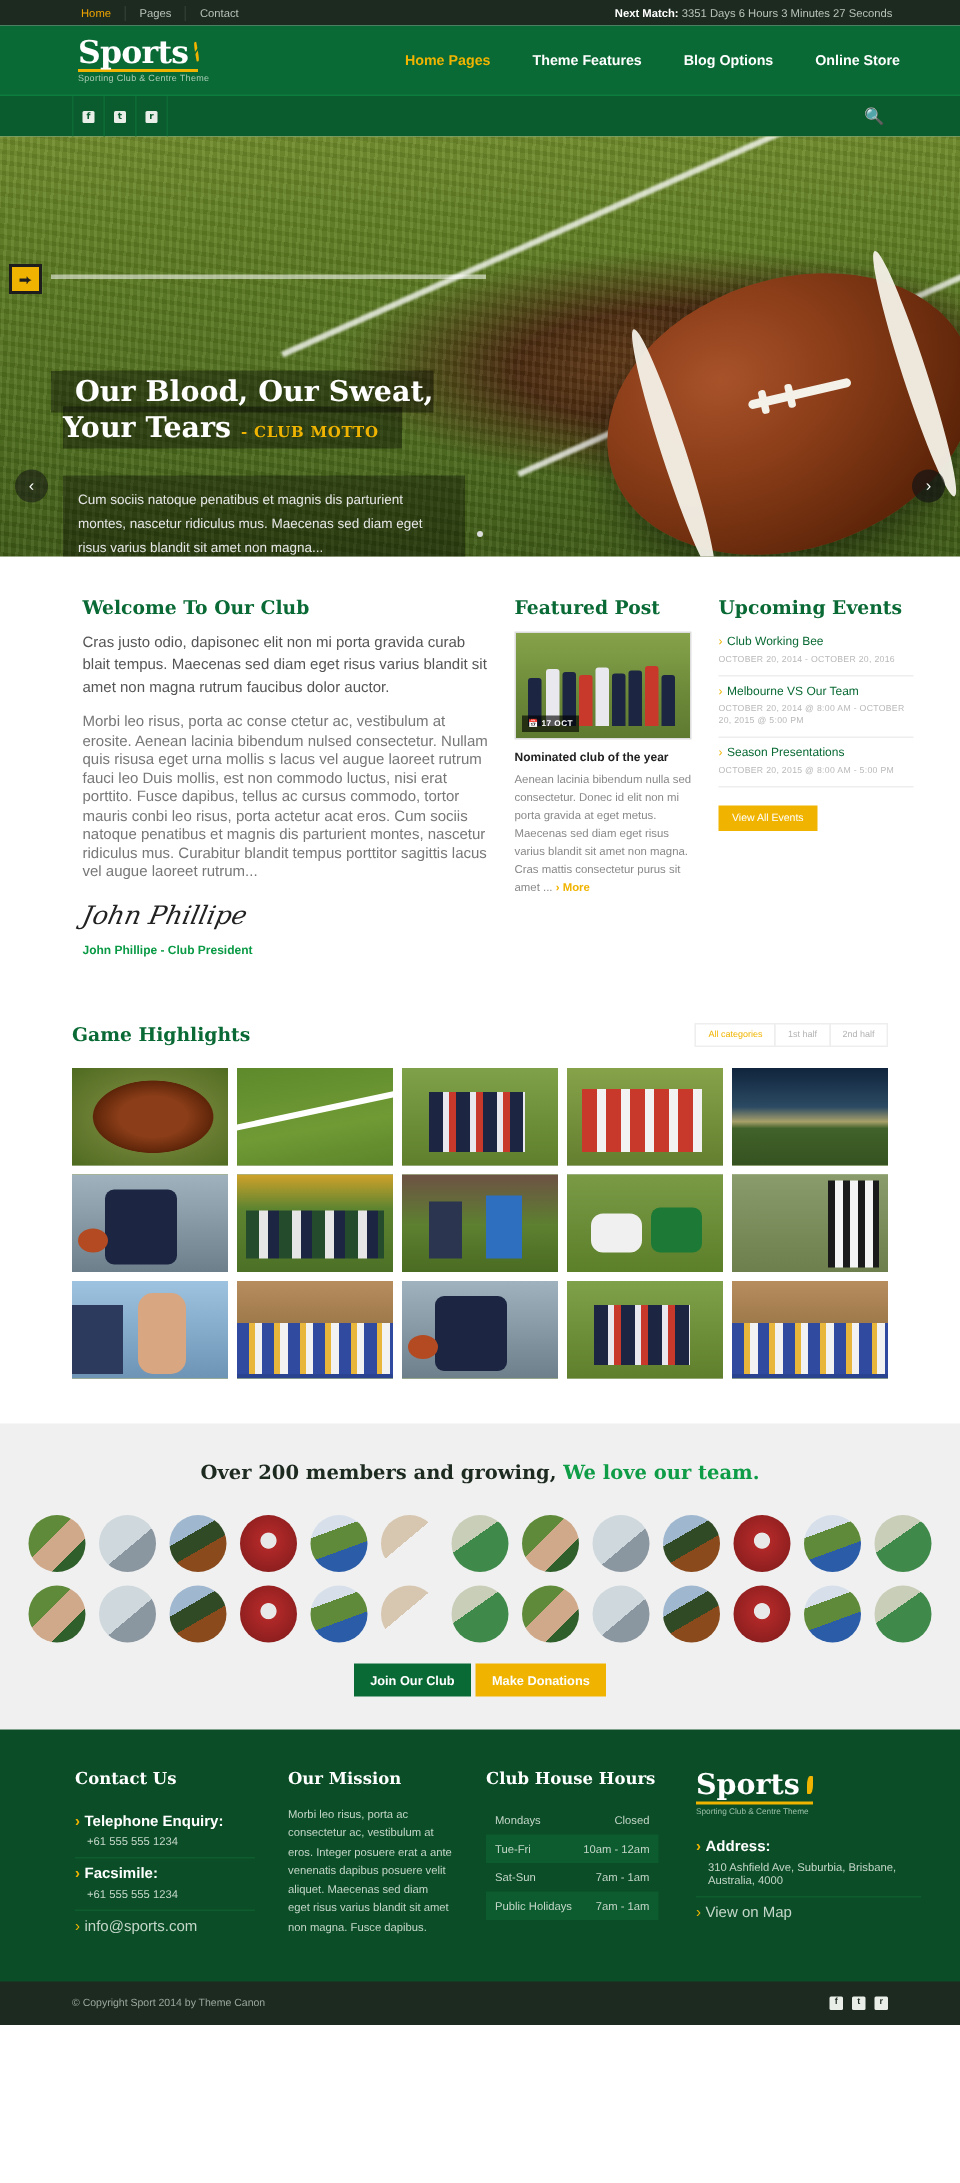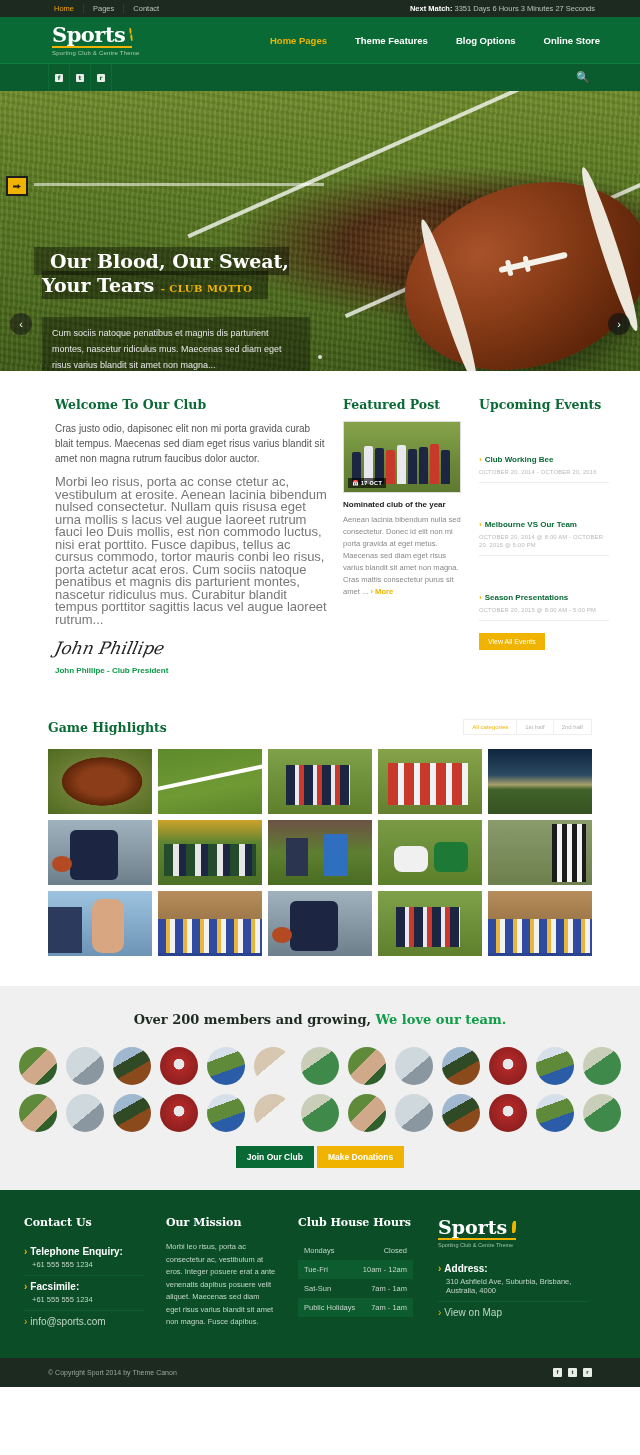--- a/index.html
+++ b/index.html
@@ -165,41 +165,41 @@
   
   .section-main { padding: 26px 0 22px; display:flex; }
   .col-welcome { width: 272px; margin-left: 55px; }
   .col-featured { width: 118px; margin-left: 16px; }
   .col-events  { width: 130px; margin-left: 18px; }
 
   h3.sect {
     font-family:"DejaVu Serif", serif; font-size: 12.5px; color:#0a6a35; font-weight:bold; margin-bottom: 9px;
   }
   .lead { font-size: 10px; line-height: 15px; color:#555; }
-  .body-copy { font-size: 13px; line-height: 12.5px; color:#777; margin-top: 10px; }
+  .body-copy { font-size: 10px; line-height: 12.5px; color:#777; margin-top: 10px; }
   .sign { font-family:"DejaVu Serif", serif; font-style: italic; font-size: 17px; color:#222; margin-top: 12px; transform: skewX(-12deg); display:inline-block;}
   .signname { color:#0a9a45; font-size: 8px; font-weight: bold; margin-top: 8px; }
 
   .fp-thumb {
     width: 118px; height: 72px; position: relative; overflow:hidden;
     background: linear-gradient(180deg,#86a34a 0%, #6d8a3a 55%, #5d7a30 100%);
     border: 1px solid #ddd;
   }
   .fp-thumb .p { position:absolute; bottom: 8px; width: 9px; border-radius: 2px 2px 0 0; }
   .fp-date {
     position:absolute; left:4px; bottom:4px; background: rgba(0,0,0,.62); color:#fff;
     font-size: 5.5px; font-weight:bold; padding: 2px 4px; letter-spacing:.3px;
   }
   .fp-title { font-size: 8px; font-weight: bold; color:#222; margin-top: 7px; }
   .fp-text { font-size: 7.6px; line-height: 12px; color:#888; margin-top: 5px; }
   .more { color:#f0b400; font-weight:bold; }
 
   .ev { border-bottom: 1px solid #eee; padding: 5px 0 6px; }
   .ev:first-of-type { padding-top: 2px; }
-  .ev-title { font-size: 8px; font-weight:bold; color:#0a6a35;margin-top:32px; }
+  .ev-title { font-size: 8px; font-weight:normal; color:#0a6a35; }
   .ev-title .chev { color:#f0b400; margin-right: 3px; }
   .ev-date { font-size: 5.8px; color:#b9b9b9; margin-top: 4px; line-height: 8px; letter-spacing:.2px; }
   .viewall { display:inline-block; background:#f0b400; color:#fff; font-size:7px; padding:5px 9px; margin-top:12px; text-decoration:none; }
 
   
   .quote {
     height: 115px; position: relative; overflow:hidden; display:flex; align-items:center; justify-content:center;
     background: linear-gradient(180deg,#2e4420 0%, #24371a 45%, #1d2d15 100%);
   }
   .quote:before {
@@ -234,21 +234,21 @@
   .members h3 {
     font-family:"DejaVu Serif", serif; font-size: 13px; font-weight:bold; color:#1d2a20; margin-bottom: 20px;
   }
   .members h3 em { color:#0e9c46; font-style: normal; }
   .avatars { display:flex; justify-content:center; gap: 9px; flex-wrap: nowrap; margin-bottom: 9px; padding: 0 2px;}
   .av { width: 38px; height: 38px; border-radius:50%; overflow:hidden; flex: 0 0 38px; position:relative; }
   .memb-btns { margin-top: 14px; display:flex; justify-content:center; gap: 3px; }
 
   
   .footer { background:#0a4d27; padding: 26px 0 24px; display:flex; color:#d6e3d9; }
-  .fcol1 { width: 120px; margin-left: 24px; }
+  .fcol1 { width: 120px; margin-left: 50px; }
   .fcol2 { width: 110px; margin-left: 22px; }
   .fcol3 { width: 115px; margin-left: 22px; }
   .fcol4 { width: 150px; margin-left: 25px; }
   .footer h4 { font-family:"DejaVu Serif", serif; font-size: 11px; color:#fff; margin-bottom: 12px; }
   .fitem { border-bottom: 1px solid #0e5d2f; padding: 5px 0 6px; }
   .fitem:last-child { border-bottom:none; }
   .fitem .lbl { font-size: 10px; font-weight: bold; color:#ffffff; }
   .fitem .lbl .chev { color:#f0b400; margin-right:3px; }
   .fitem .val { font-size: 7.5px; color:#c4d6c9; margin-top: 3px; margin-left: 8px; }
   .ftext { font-size: 7.5px; line-height: 12.5px; color:#c4d6c9; }

